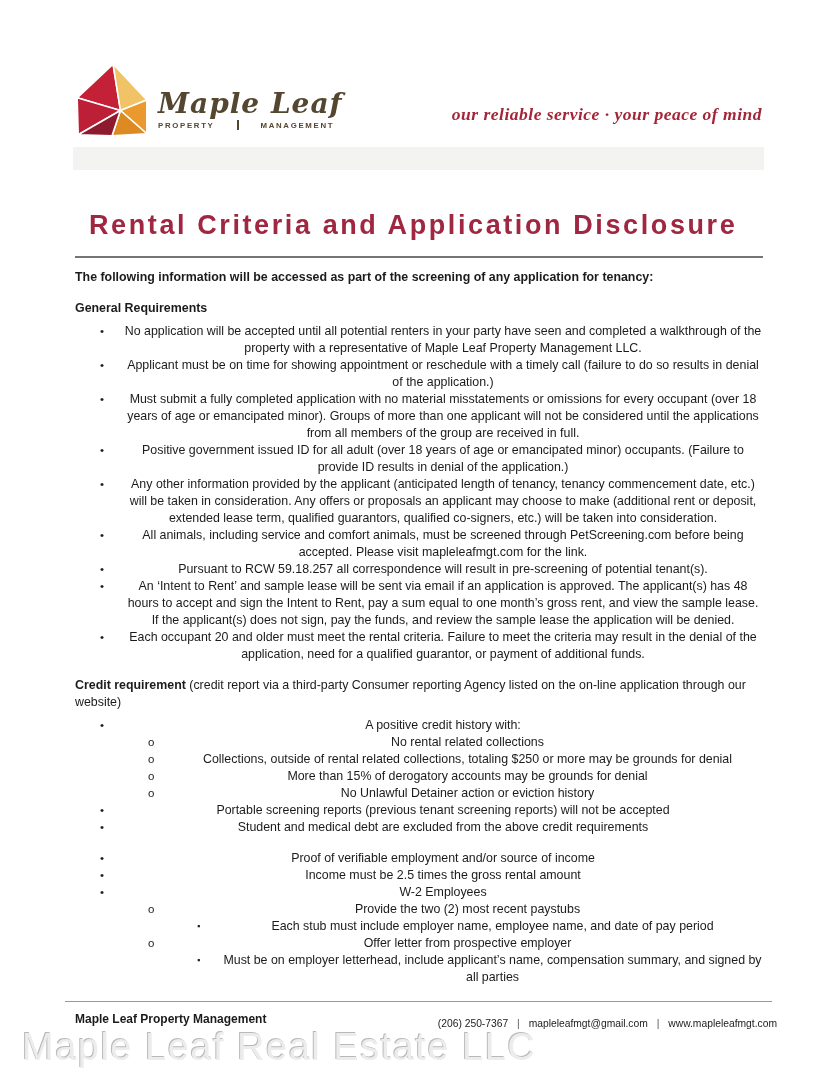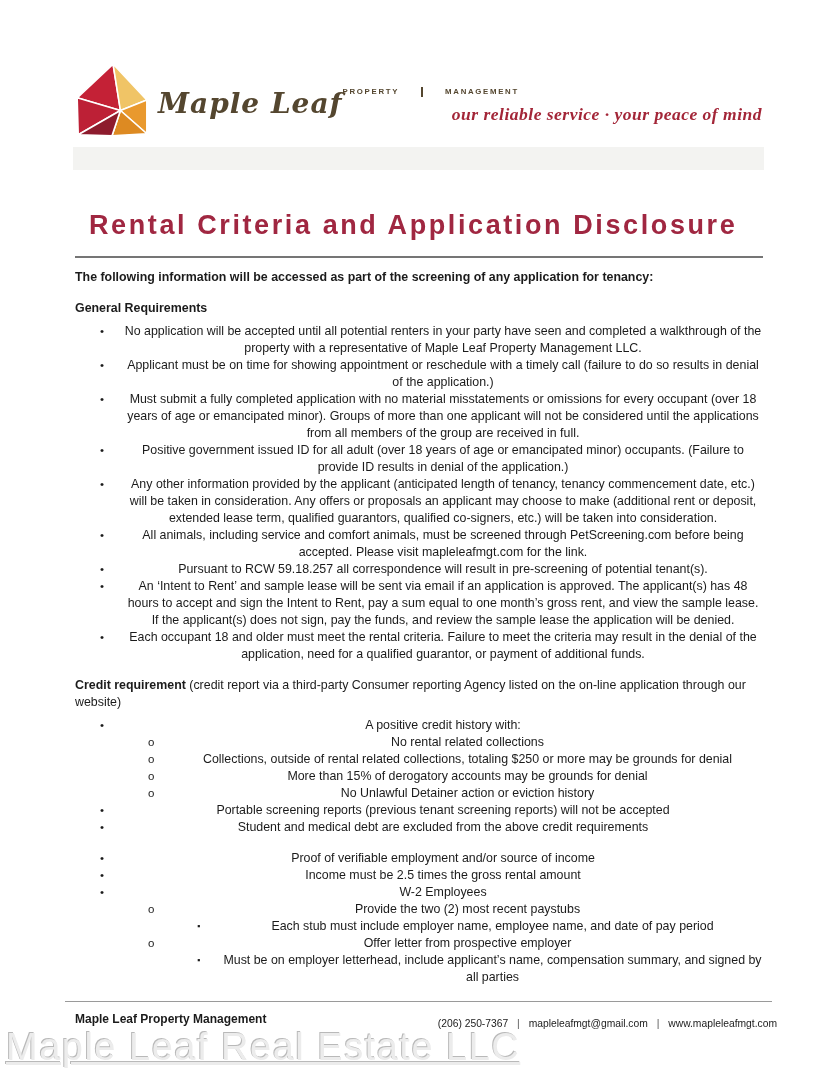--- a/index.html
+++ b/index.html
@@ -2,21 +2,21 @@
 <html><head>
 <meta charset="utf-8">
 <style>
   html,body{margin:0;padding:0;background:#ffffff;}
   .page{position:relative;width:835px;height:1080px;background:#fff;overflow:hidden;
         color:#1b1b1b;font-family:"Liberation Sans",sans-serif;}
 
   
   .logo{position:absolute;left:75px;top:63px;display:flex;gap:9px;align-items:flex-start;}
   .logo svg{display:block;}
-  .wordmark{display:flex;flex-direction:row;}
+  .wordmark{display:flex;flex-direction:column;}
   .brand{font-family:"DejaVu Serif",serif;font-style:italic;font-weight:bold;
          font-size:28px;line-height:30px;color:#54462f;letter-spacing:1px;margin-top:26px;}
   .brand-sub{display:flex;align-items:center;gap:22px;font-size:7.8px;font-weight:bold;
              letter-spacing:1.7px;color:#54462f;margin-top:1px;}
   .stem{width:2px;height:10px;background:#54462f;}
   .tagline{position:absolute;right:73px;top:104px;font-family:Liberation Serif, serif;
            font-style:italic;font-weight:bold;font-size:17.5px;color:#a32638;letter-spacing:.5px;}
   .band{position:absolute;left:73px;right:71px;top:147px;height:23px;background:#f3f3f1;}
 
   
@@ -36,23 +36,23 @@
 
   
   .footer-rule{position:absolute;left:65px;right:63px;top:1001px;height:1px;background:#9a9a9a;}
   .footer-row{position:absolute;left:75px;right:58px;top:1008px;display:flex;
               justify-content:space-between;align-items:center;}
   .footer-company{font-weight:bold;font-size:12px;}
   .footer-contact{font-size:10.3px;margin-top:10px;}
   .footer-contact .sep{margin:0 6px;color:#555;}
 
   
-  .watermark{position:absolute;left:6px;top:1026px;font-size:38px;letter-spacing:1.5px;
+  .watermark{position:absolute;left:22px;top:1026px;font-size:38px;letter-spacing:1.5px;
              color:#ececec;white-space:nowrap;
-             text-shadow:-1px -1px 0 #b9b9b9, 1px 1px 0 #ffffff;text-decoration:underline;}
+             text-shadow:-1px -1px 0 #b9b9b9, 1px 1px 0 #ffffff;}
 </style>
 </head>
 <body>
 
 <div class="page">
 
   <header>
     <div class="logo">
       <svg width="74" height="76" viewBox="0 0 140 144">
         <g stroke="#ffffff" stroke-width="3" stroke-linejoin="round">
@@ -111,21 +111,21 @@
           <div class="item lv1">
             <span class="m">•</span>
             <span class="t">Pursuant to RCW 59.18.257 all correspondence will result in pre-screening of potential tenant(s).</span>
           </div>
           <div class="item lv1">
             <span class="m">•</span>
             <span class="t">An ‘Intent to Rent’ and sample lease will be sent via email if an application is approved. The applicant(s) has 48 hours to accept and sign the Intent to Rent, pay a sum equal to one month’s gross rent, and view the sample lease. If the applicant(s) does not sign, pay the funds, and review the sample lease the application will be denied.</span>
           </div>
           <div class="item lv1">
             <span class="m">•</span>
-            <span class="t">Each occupant 18 and older must meet the rental criteria. Failure to meet the criteria may result in the denial of the application, need for a qualified guarantor, or payment of additional funds.</span>
+            <span class="t">Each occupant 20 and older must meet the rental criteria. Failure to meet the criteria may result in the denial of the application, need for a qualified guarantor, or payment of additional funds.</span>
           </div>
         </section>
         <section>
           <p class="sec-heading"><b>Credit requirement</b><span> (credit report via a third-party Consumer reporting Agency listed on the on-line application through our website)</span></p>
           <div class="item lv1">
             <span class="m">•</span>
             <span class="t">A positive credit history with:</span>
           </div>
           <div class="item lv2">
             <span class="m">o</span>

